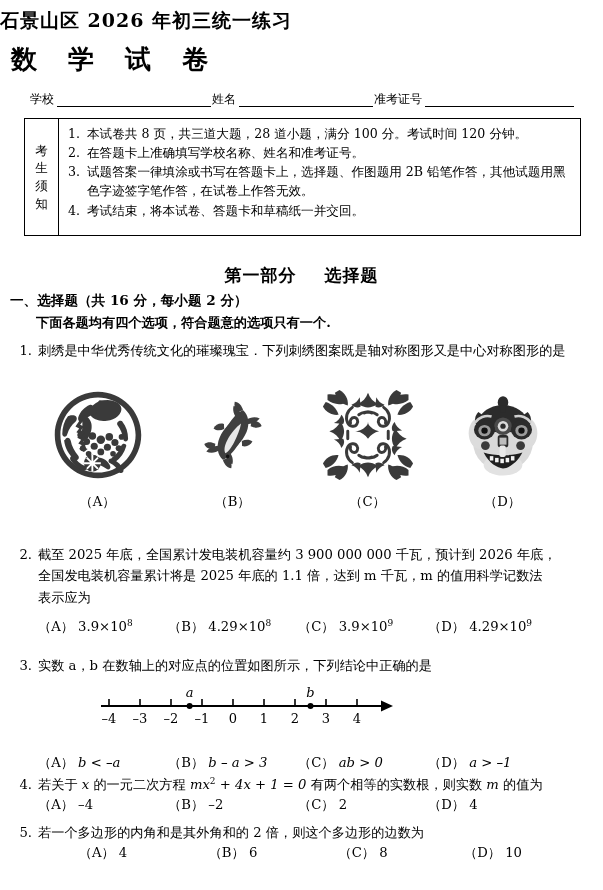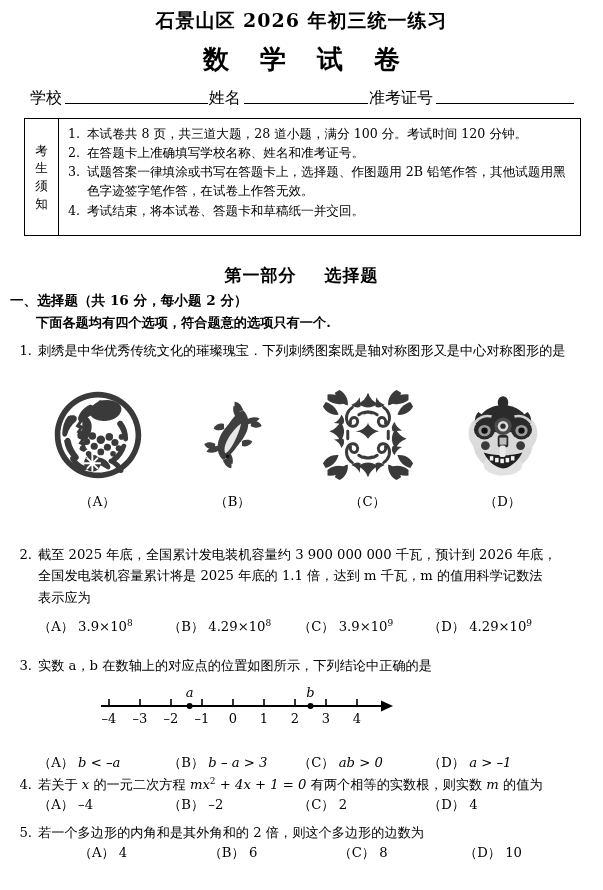--- a/index.html
+++ b/index.html
@@ -21,49 +21,48 @@
     width: 603px;
     height: 890px;
   }
 
   
   .title-main {
     position: absolute;
     top: 8px;
     left: 0;
     width: 603px;
-    text-align: center;
     font-size: 19px;
     font-weight: bold;
     letter-spacing: 1px;
     font-family: "DejaVu Serif", "Liberation Serif", serif;
   }
   .title-sub {
     position: absolute;
     top: 42px;
     left: 0;
     width: 603px;
-    text-align: center;
+    text-align: left;
     font-size: 26px;
     font-weight: bold;
     letter-spacing: 11px;
     text-indent: 11px;
     font-family: "DejaVu Sans", "Liberation Sans", sans-serif;
   }
 
   
   .fill-row {
     position: absolute;
     top: 88px;
     left: 30px;
     width: 545px;
     height: 22px;
     display: flex;
-    align-items: flex-start;
-    font-size: 16px;
+    align-items: center;
+    font-size: 12px;
   }
   .fill-label { white-space: nowrap; padding-right: 2px; }
   .fill-line {
     flex: 1 1 auto;
     border-bottom: 1px solid #000;
     height: 15px;
     margin: 0 1px;
   }
   .fl-1 { flex-grow: 3.1; }
   .fl-2 { flex-grow: 2.7; }

